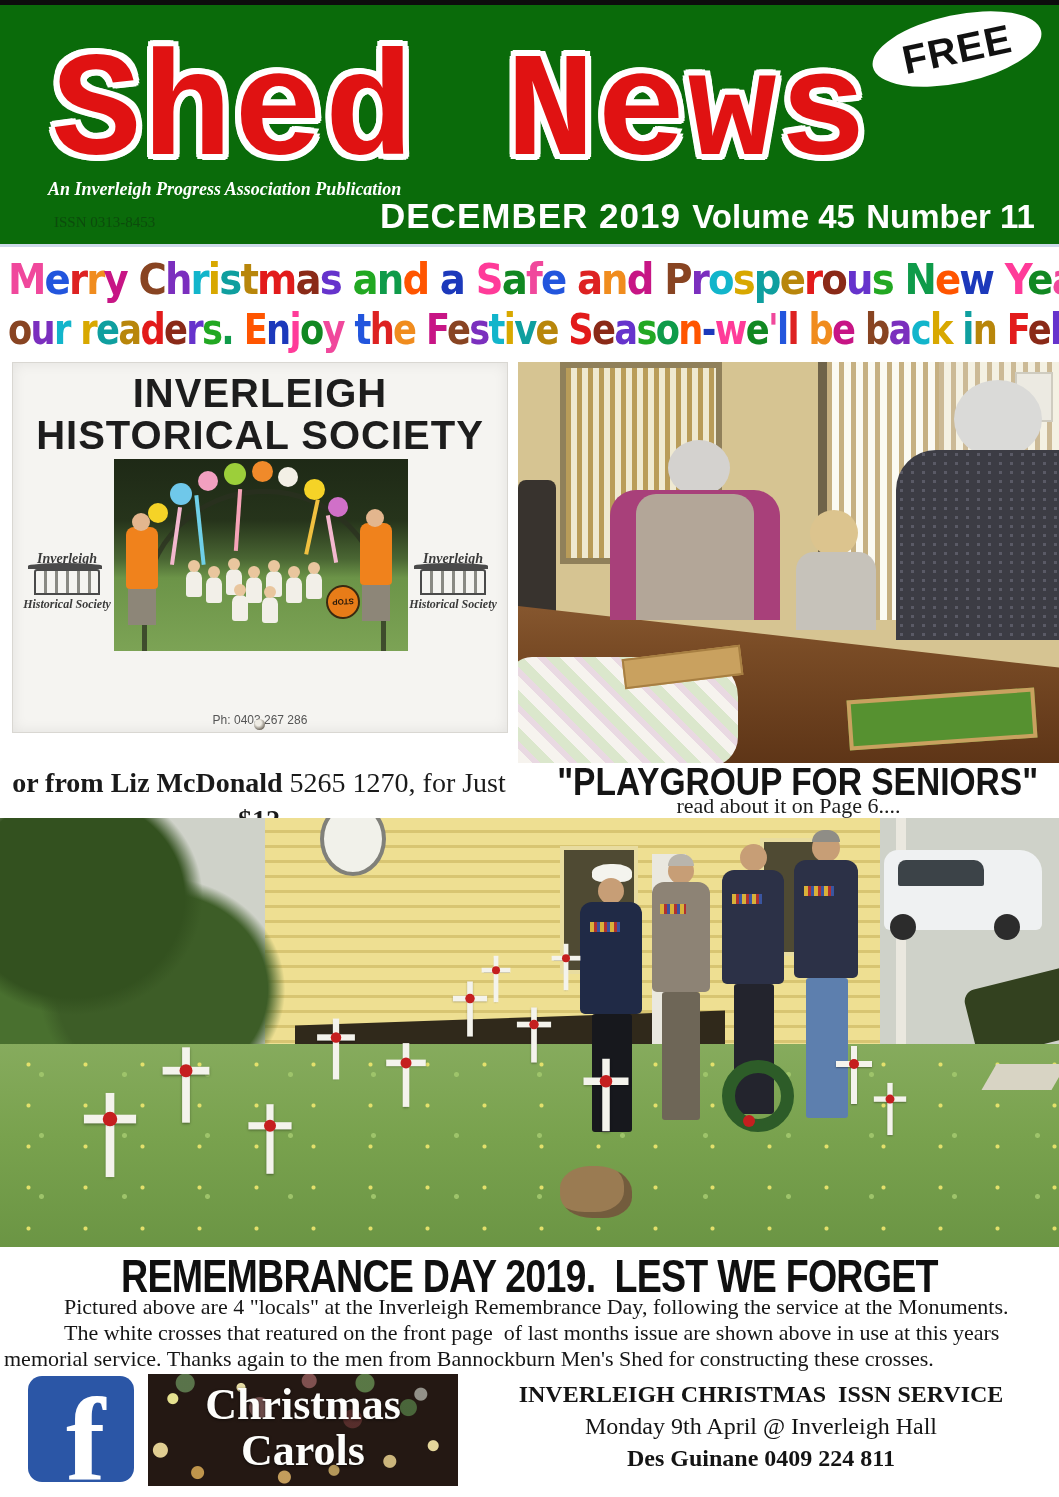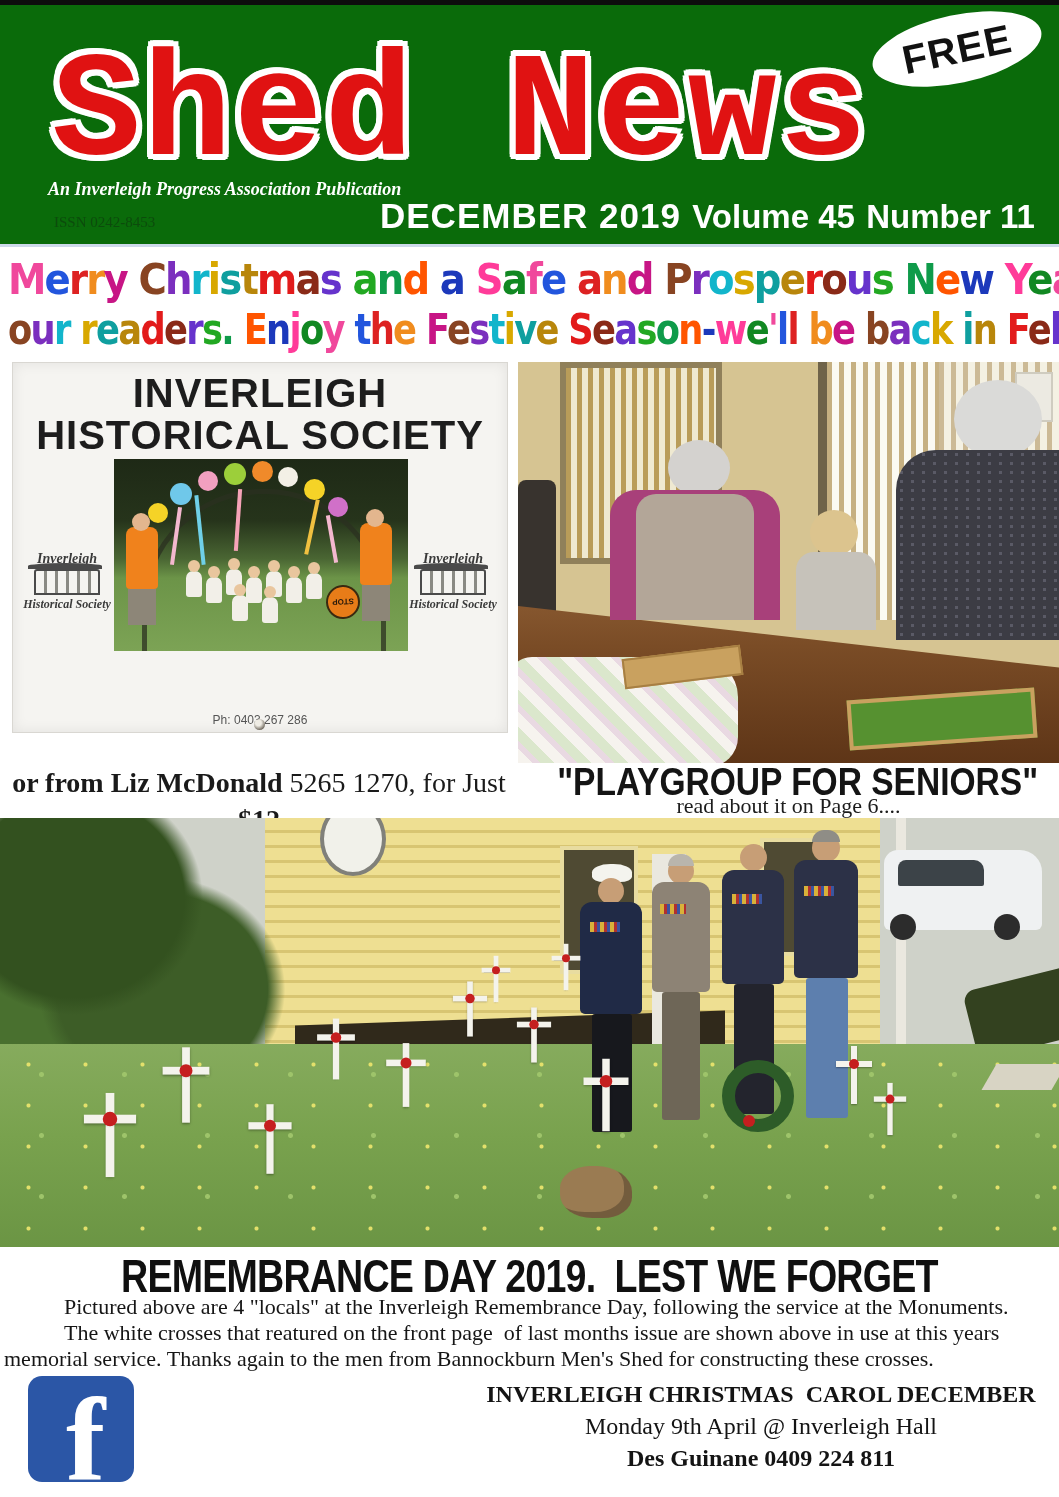--- a/index.html
+++ b/index.html
@@ -179,21 +179,21 @@
 <body>
 
 <div class="page">
 
   <div class="masthead">
     <div class="free-badge">
       <span>FREE</span>
     </div>
     <div class="paper-title">Shed News</div>
     <div class="pub-subtitle">An Inverleigh Progress Association Publication</div>
-    <div class="issn">ISSN 0242-8453</div>
+    <div class="issn">ISSN 0313-8453</div>
     <div class="dateline">
       <span class="issue">DECEMBER 2019</span>
       <span class="vol">Volume 45</span>
       <span class="num">Number 11</span>
     </div>
   </div>
 
   <div class="greeting">
     <div class="greet-line greet-1"><span style="color: rgb(240, 72, 156);">M</span><span style="color: rgb(34, 85, 221);">e</span><span style="color: rgb(221, 34, 34);">r</span><span style="color: rgb(240, 140, 30);">r</span><span style="color: rgb(199, 21, 133);">y</span><span> </span><span style="color: rgb(136, 68, 34);">C</span><span style="color: rgb(123, 47, 190);">h</span><span style="color: rgb(18, 181, 203);">r</span><span style="color: rgb(216, 168, 0);">i</span><span style="color: rgb(15, 159, 159);">s</span><span style="color: rgb(184, 134, 11);">t</span><span style="color: rgb(226, 27, 27);">m</span><span style="color: rgb(138, 42, 24);">a</span><span style="color: rgb(102, 51, 204);">s</span><span> </span><span style="color: rgb(34, 168, 34);">a</span><span style="color: rgb(15, 155, 74);">n</span><span style="color: rgb(255, 85, 0);">d</span><span> </span><span style="color: rgb(28, 57, 187);">a</span><span> </span><span style="color: rgb(255, 59, 153);">S</span><span style="color: rgb(17, 136, 34);">a</span><span style="color: rgb(240, 72, 156);">f</span><span style="color: rgb(34, 85, 221);">e</span><span> </span><span style="color: rgb(221, 34, 34);">a</span><span style="color: rgb(240, 140, 30);">n</span><span style="color: rgb(199, 21, 133);">d</span><span> </span><span style="color: rgb(136, 68, 34);">P</span><span style="color: rgb(123, 47, 190);">r</span><span style="color: rgb(18, 181, 203);">o</span><span style="color: rgb(216, 168, 0);">s</span><span style="color: rgb(15, 159, 159);">p</span><span style="color: rgb(184, 134, 11);">e</span><span style="color: rgb(226, 27, 27);">r</span><span style="color: rgb(138, 42, 24);">o</span><span style="color: rgb(102, 51, 204);">u</span><span style="color: rgb(34, 168, 34);">s</span><span> </span><span style="color: rgb(15, 155, 74);">N</span><span style="color: rgb(255, 85, 0);">e</span><span style="color: rgb(28, 57, 187);">w</span><span> </span><span style="color: rgb(255, 59, 153);">Y</span><span style="color: rgb(17, 136, 34);">e</span><span style="color: rgb(240, 72, 156);">a</span></div>
     <div class="greet-line greet-2"><span style="color: rgb(136, 68, 34);">o</span><span style="color: rgb(123, 47, 190);">u</span><span style="color: rgb(18, 181, 203);">r</span><span> </span><span style="color: rgb(216, 168, 0);">r</span><span style="color: rgb(15, 159, 159);">e</span><span style="color: rgb(184, 134, 11);">a</span><span style="color: rgb(226, 27, 27);">d</span><span style="color: rgb(138, 42, 24);">e</span><span style="color: rgb(102, 51, 204);">r</span><span style="color: rgb(34, 168, 34);">s</span><span style="color: rgb(15, 155, 74);">.</span><span> </span><span style="color: rgb(255, 85, 0);">E</span><span style="color: rgb(28, 57, 187);">n</span><span style="color: rgb(255, 59, 153);">j</span><span style="color: rgb(17, 136, 34);">o</span><span style="color: rgb(240, 72, 156);">y</span><span> </span><span style="color: rgb(34, 85, 221);">t</span><span style="color: rgb(221, 34, 34);">h</span><span style="color: rgb(240, 140, 30);">e</span><span> </span><span style="color: rgb(199, 21, 133);">F</span><span style="color: rgb(136, 68, 34);">e</span><span style="color: rgb(123, 47, 190);">s</span><span style="color: rgb(18, 181, 203);">t</span><span style="color: rgb(216, 168, 0);">i</span><span style="color: rgb(15, 159, 159);">v</span><span style="color: rgb(184, 134, 11);">e</span><span> </span><span style="color: rgb(226, 27, 27);">S</span><span style="color: rgb(138, 42, 24);">e</span><span style="color: rgb(102, 51, 204);">a</span><span style="color: rgb(34, 168, 34);">s</span><span style="color: rgb(15, 155, 74);">o</span><span style="color: rgb(255, 85, 0);">n</span><span style="color: rgb(28, 57, 187);">-</span><span style="color: rgb(255, 59, 153);">w</span><span style="color: rgb(17, 136, 34);">e</span><span style="color: rgb(240, 72, 156);">'</span><span style="color: rgb(34, 85, 221);">l</span><span style="color: rgb(221, 34, 34);">l</span><span> </span><span style="color: rgb(240, 140, 30);">b</span><span style="color: rgb(199, 21, 133);">e</span><span> </span><span style="color: rgb(136, 68, 34);">b</span><span style="color: rgb(123, 47, 190);">a</span><span style="color: rgb(18, 181, 203);">c</span><span style="color: rgb(216, 168, 0);">k</span><span> </span><span style="color: rgb(15, 159, 159);">i</span><span style="color: rgb(184, 134, 11);">n</span><span> </span><span style="color: rgb(226, 27, 27);">F</span><span style="color: rgb(138, 42, 24);">e</span><span style="color: rgb(102, 51, 204);">b</span></div>
@@ -404,19 +404,25 @@
     <span>REMEMBRANCE DAY 2019.  LEST WE FORGET</span>
   </div>
   <div class="remembrance-copy">
     <p>Pictured above are 4 "locals" at the Inverleigh Remembrance Day, following the service at the Monuments.</p>
     <p>The white crosses that reatured on the front page  of last months issue are shown above in use at this years memorial service. Thanks again to the men from Bannockburn Men's Shed for constructing these crosses.</p>
   </div>
 
   <div class="fb-icon">
     <span>f</span>
   </div>
+  <div class="carols-thumb">
+    <div class="t">
+      <span>Christmas</span><br>
+      <span>Carols</span>
+    </div>
+  </div>
   <div class="service-block">
-    <div class="b">INVERLEIGH CHRISTMAS  CAROL DECEMBER</div>
+    <div class="b">INVERLEIGH CHRISTMAS  ISSN SERVICE</div>
     <div>Monday 9th April @ Inverleigh Hall</div>
     <div class="b">Des Guinane 0409 224 811</div>
   </div>
 
 </div>
 
 </body></html>

